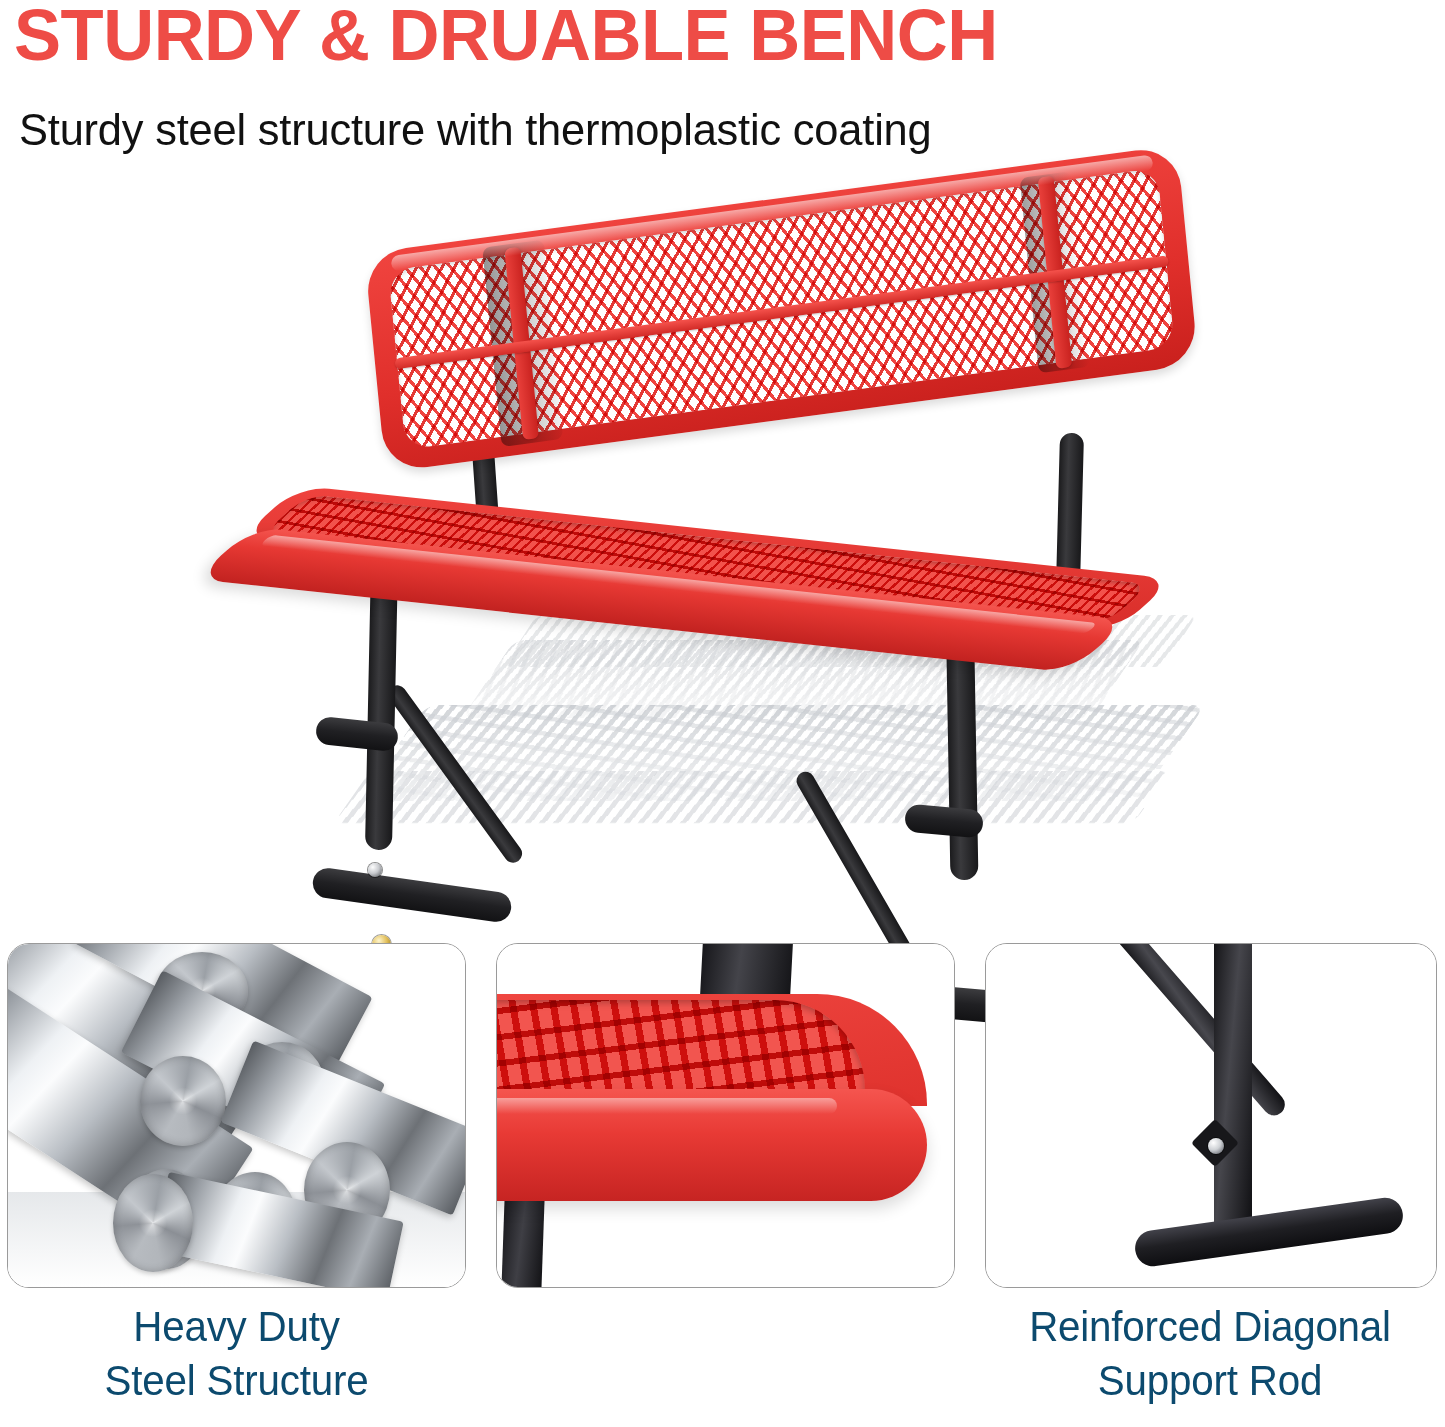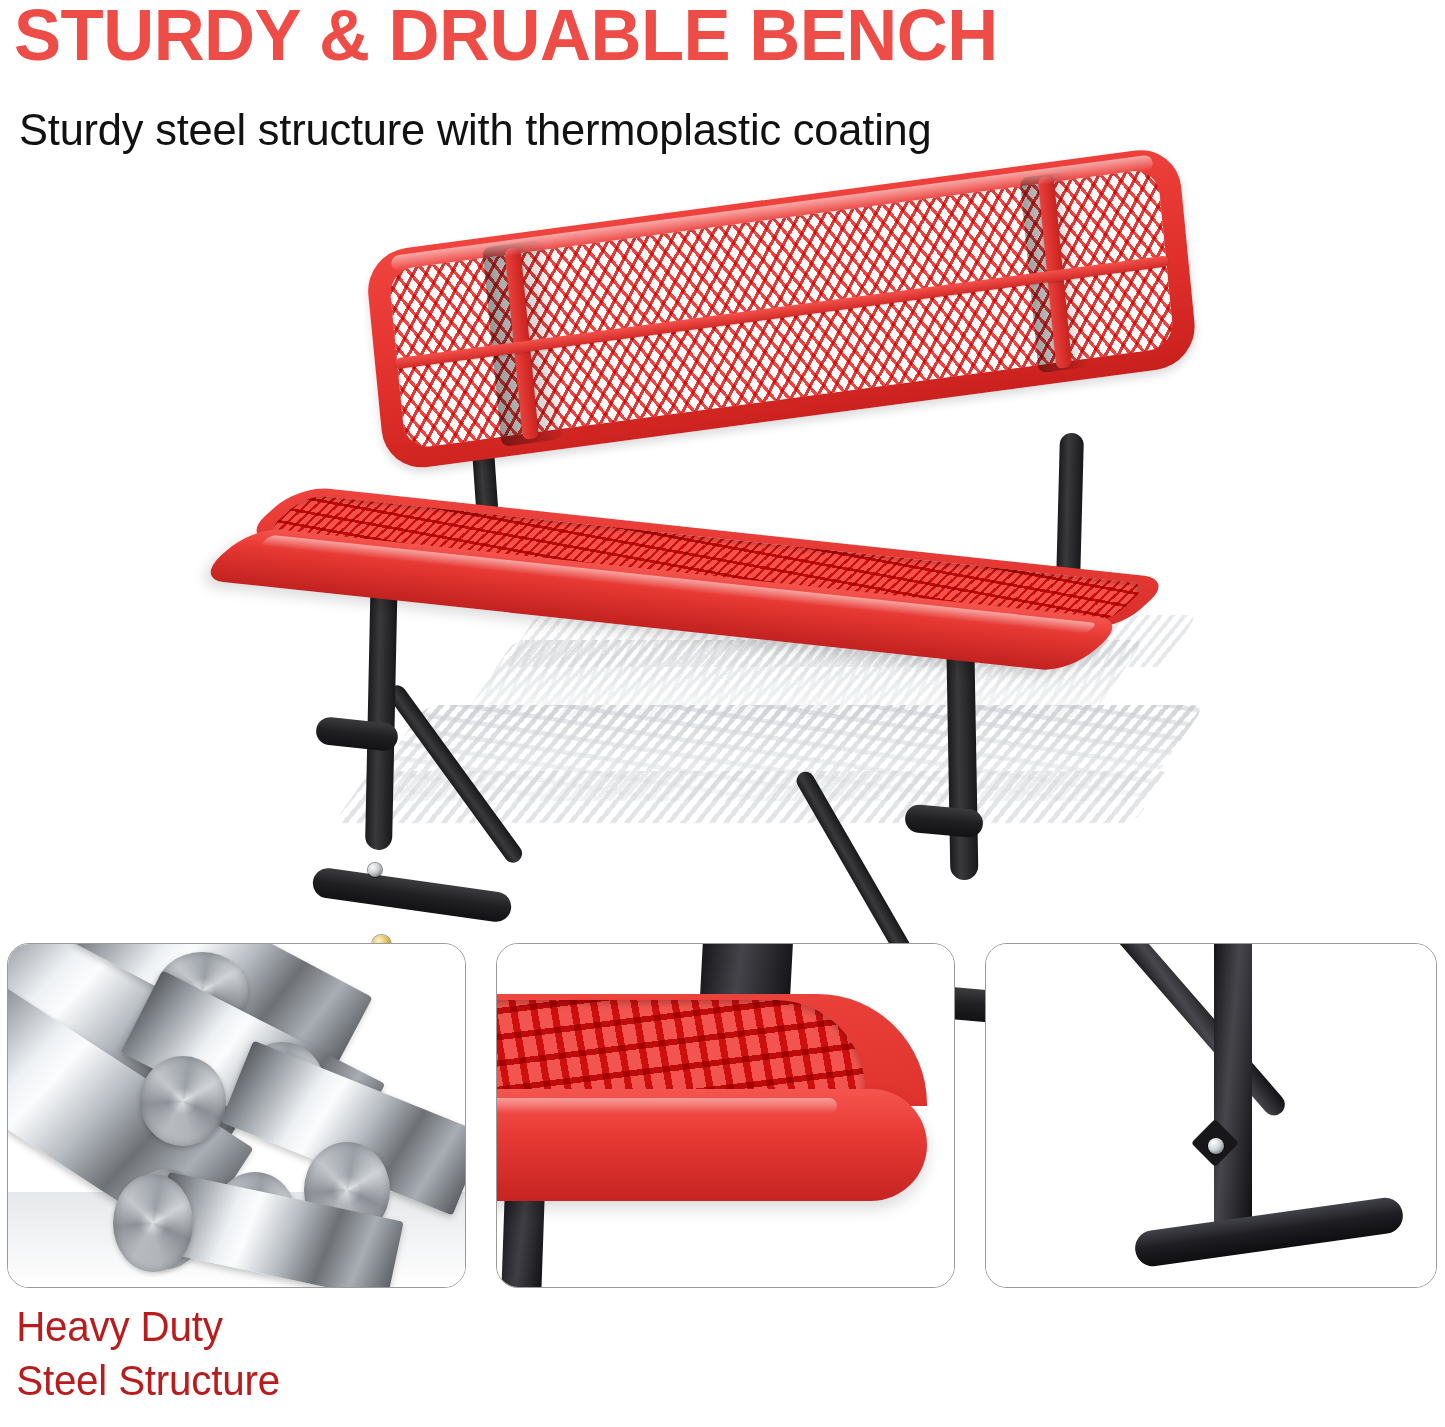--- a/index.html
+++ b/index.html
@@ -244,22 +244,22 @@
     background:#17171a;transform:rotate(45deg);border-radius:4px;}
   .r3-screw{position:absolute;left:222px;top:194px;width:16px;height:16px;border-radius:50%;
     background:radial-gradient(circle at 34% 30%,#ffffff 0%,#ced1d5 46%,#80838a 78%,#4e5055 100%);
     box-shadow:0 0 0 1px rgba(0,0,0,.5);}
   .r3-foot{position:absolute;left:148px;top:270px;width:270px;height:36px;
     background:linear-gradient(180deg,#42424a 0%,#1f1f23 46%,#0e0e11 100%);
     border-radius:999px;transform:rotate(-8deg);}
 
   
   .captions{position:absolute;left:0;top:1300px;width:1445px;height:127px;}
-  .cap-col{position:absolute;top:0;text-align:left;
-    font-size:42px;line-height:54px;color:#b91c1c;font-weight:400;
+  .cap-col{position:absolute;top:0;text-align:center;
+    font-size:42px;line-height:54px;color:#0c4a6e;font-weight:400;
     letter-spacing:-0.2px;}
   .cap-col span{display:block;transform:scaleX(0.96);}
   .c1{left:7px;width:459px;}
   .c2{left:486px;width:479px;}
   .c3{left:975px;width:470px;}
 </style>
 </head>
 <body>
 
 <div class="header">
@@ -357,13 +357,17 @@
       <div class="r3-foot"></div>
     </div>
   </div>
 </div>
 
 <div class="captions">
   <div class="cap-col c1">
     <span>Heavy Duty</span>
     <span>Steel Structure</span>
   </div>
+  <div class="cap-col c3">
+    <span>Reinforced Diagonal</span>
+    <span>Support Rod</span>
+  </div>
 </div>
 
 </body></html>

